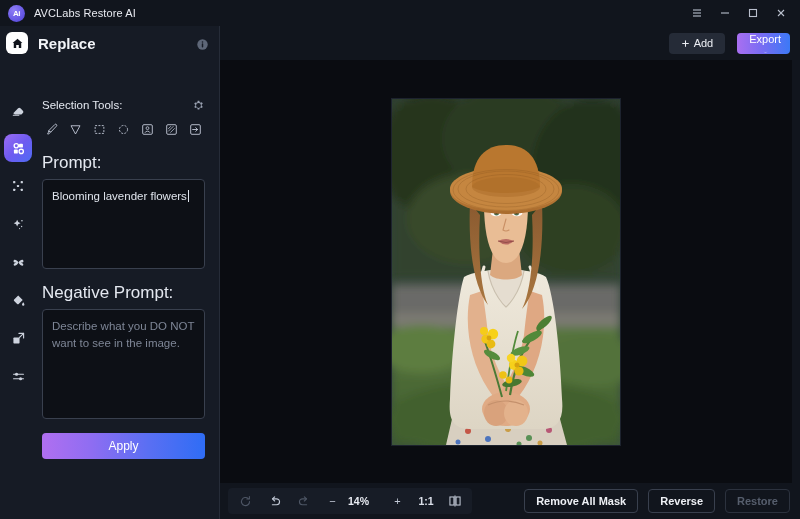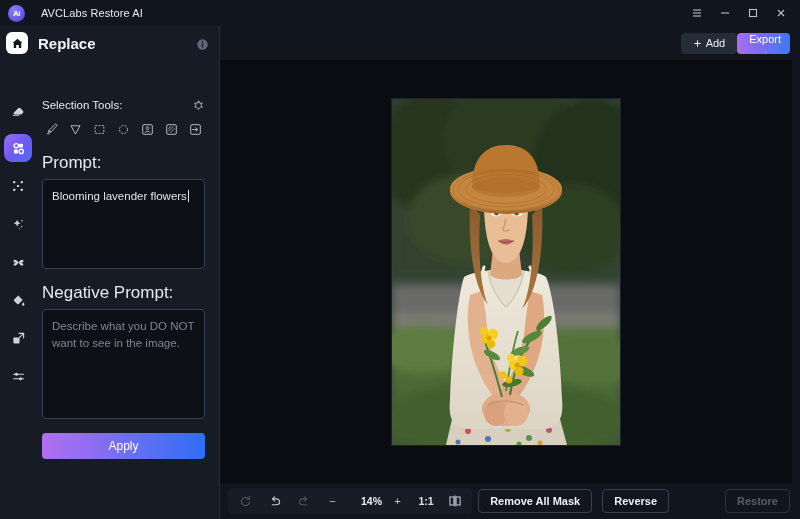--- a/index.html
+++ b/index.html
@@ -16,21 +16,21 @@
     display: flex; flex-direction: column;
   }
 
   
   .titlebar {
     height: 26px; flex: 0 0 26px;
     background: #11151d;
     display: flex; align-items: center;
     padding: 0 6px 0 8px;
   }
-  .brand { display: flex; align-items: center; gap: 16px; }
+  .brand { display: flex; align-items: center; gap: 9px; }
   .brand-logo {
     width: 17px; height: 17px; border-radius: 50%;
     background: radial-gradient(circle at 35% 30%, #8f7ef5 0%, #6b5ce8 55%, #4b3fd0 100%);
     display: flex; align-items: center; justify-content: center;
     font-size: 8px; color: #fff; font-weight: bold; letter-spacing: -0.5px;
   }
   .brand-title { font-size: 11px; color: #e8eaf0; letter-spacing: .1px; }
   .win-controls { margin-left: auto; display: flex; align-items: center; gap: 2px; }
   .win-btn {
     width: 26px; height: 22px;
@@ -127,21 +127,21 @@
     color: #ffffff; font-size: 12px;
     display: flex; align-items: center; justify-content: center;
     margin-bottom: 10px;
   }
 
   
   .rightside { flex: 1 1 auto; display: flex; flex-direction: column; min-width: 0; background: #11151d; }
   .topbar {
     height: 34px; flex: 0 0 34px;
     display: flex; align-items: center; justify-content: flex-end;
-    padding: 0 10px; gap: 0;
+    padding: 0 10px; gap: 12px;
   }
   .btn-add {
     height: 21px; padding: 0 12px; border-radius: 4px;
     background: #252b37; color: #eceef4; font-size: 11px;
     display: flex; align-items: center; gap: 4px;
   }
   .btn-export {
     height: 21px; padding: 0 9px 0 12px; border-radius: 4px;
     background: linear-gradient(90deg, #a96ff1 0%, #7a6cf3 45%, #3c79f6 100%);
     color: #ffffff; font-size: 11px;
@@ -177,31 +177,31 @@
     background: #171c26;
     padding: 0 4px; gap: 2px;
     margin-left: 8px;
   }
   .zbtn {
     width: 27px; height: 22px;
     display: flex; align-items: center; justify-content: center;
     color: #c2c9d6; font-size: 11px;
   }
   .zbtn.dim { color: #4e5665; }
-  .zlabel { font-size: 10.5px; color: #e9ecf3; font-weight: bold; width: 34px; text-align: right; }
+  .zlabel { font-size: 10.5px; color: #e9ecf3; font-weight: bold; width: 34px; text-align: left; }
   .zratio { font-size: 10.5px; color: #dbe0ea; font-weight: bold; width: 26px; text-align: center; }
 
   .maskbtns { margin-left: auto; display: flex; align-items: center; gap: 10px; }
   .maskbtn {
     height: 24px; padding: 0 11px; border-radius: 4px;
     border: 1px solid #39404e; background: transparent;
     color: #eef0f5; font-size: 11px; font-weight: bold;
     display: flex; align-items: center; justify-content: center;
   }
-  .maskbtn.disabled { color: #565e6d; border-color: #2c323e; margin-left: 46px; }
+  .maskbtn.disabled { color: #565e6d; border-color: #2c323e; }
 </style>
 </head>
 <body>
 
 <div class="app">
 
   <div class="titlebar">
     <div class="brand">
       <div class="brand-logo">Ai</div>
       <div class="brand-title">AVCLabs Restore AI</div>

